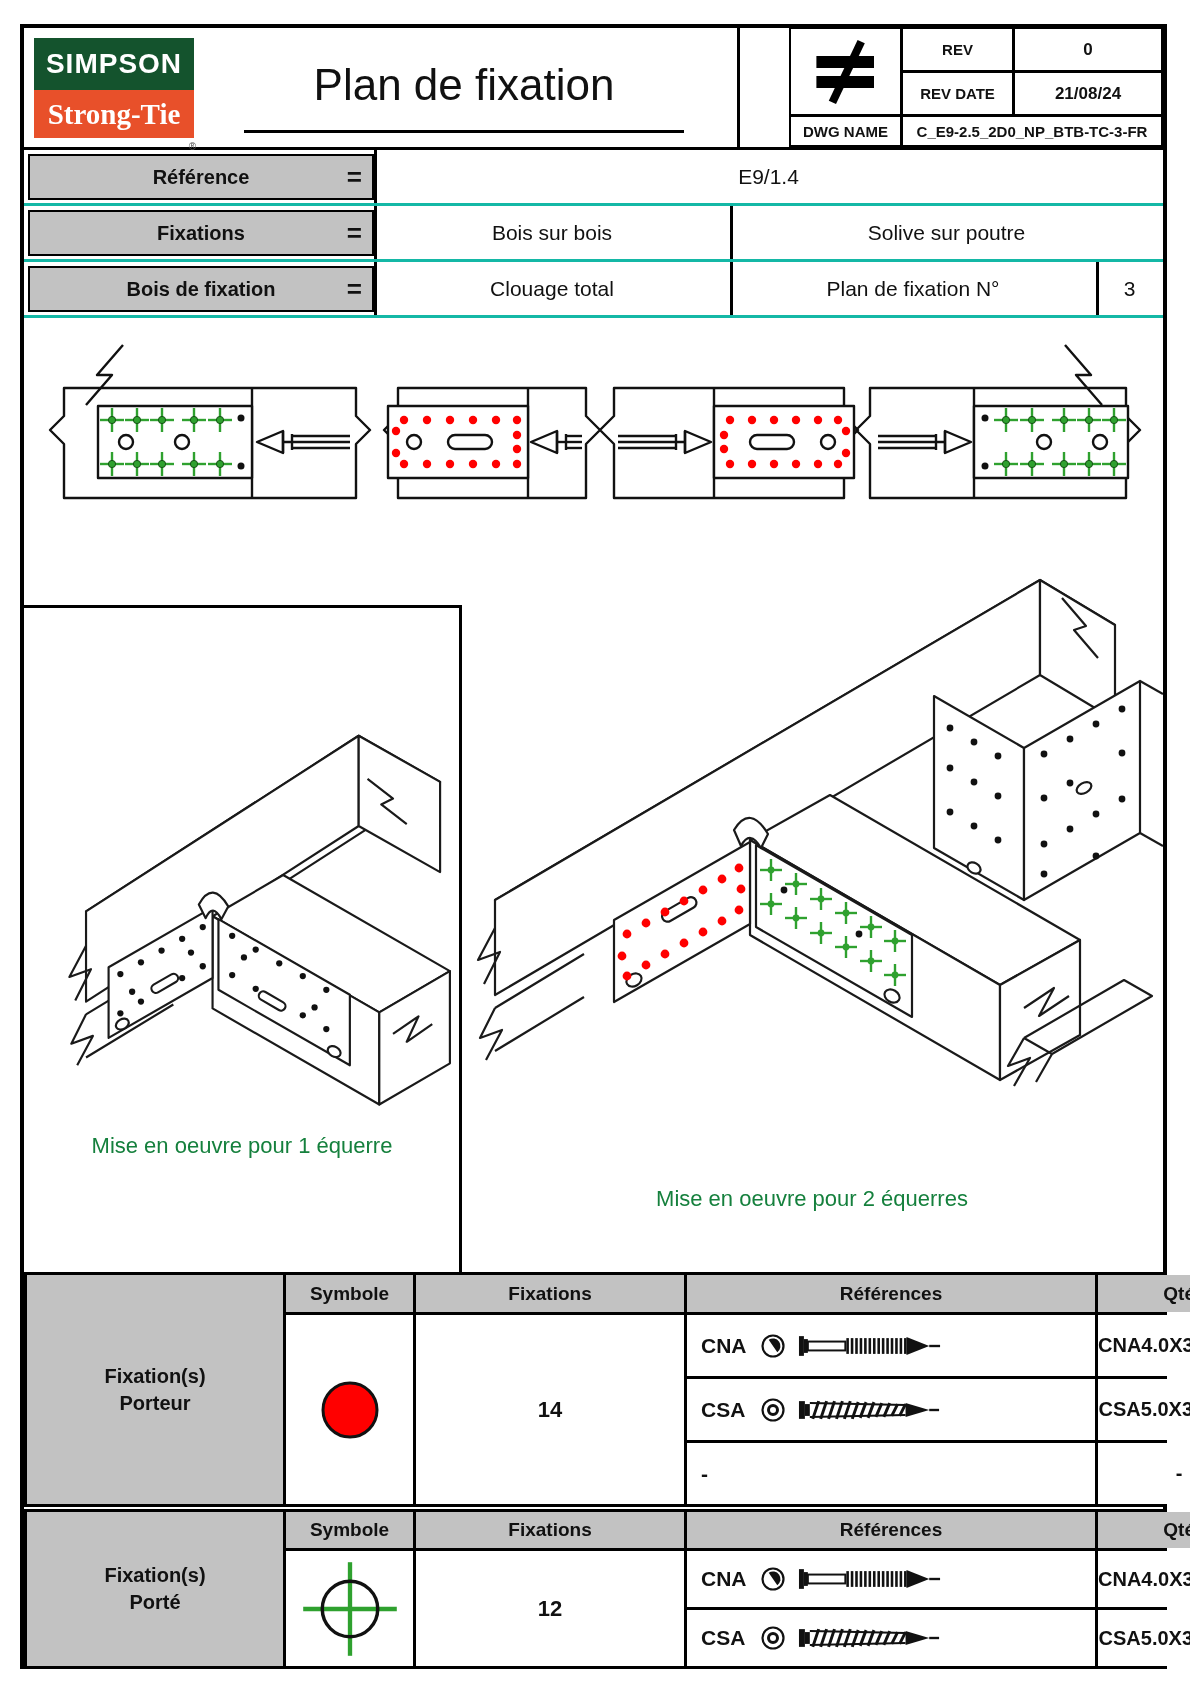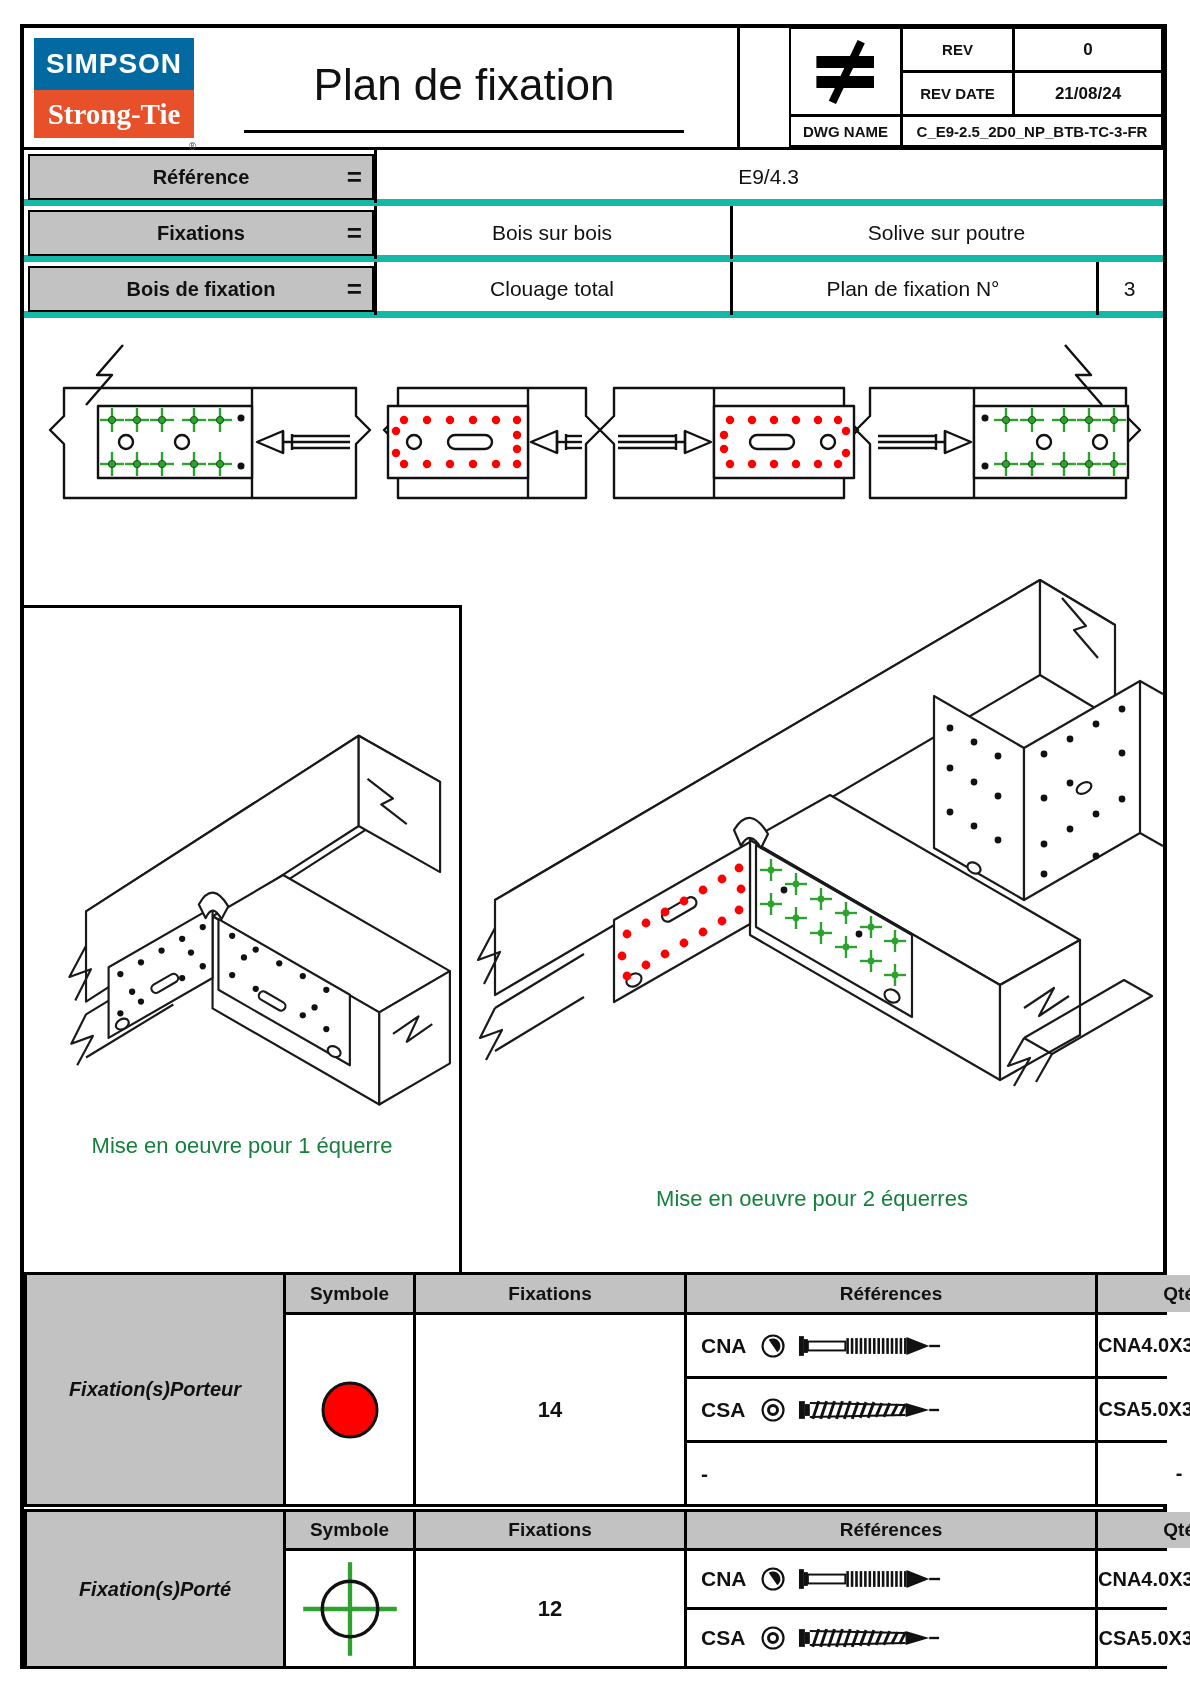--- a/index.html
+++ b/index.html
@@ -4,38 +4,38 @@
 <style>
   * { box-sizing: border-box; margin: 0; padding: 0; }
   html,body { width:1190px; background:#fff; font-family:"Liberation Sans", sans-serif; color:#111; }
   .page { position:relative; width:1190px; height:1682px; background:#fff; overflow:hidden; }
   .frame { position:absolute; left:20px; top:24px; width:1147px; height:1645px; border:4px solid #000; }
   .inner { position:absolute; inset:0; }
 
   
   .header { position:absolute; left:0; top:0; width:1139px; height:122px; border-bottom:3px solid #000; }
   .logo { position:absolute; left:10px; top:10px; width:160px; height:100px; }
-  .logo-top { height:52px; background:#0369a1; color:#fff; display:flex; align-items:center; justify-content:center;
+  .logo-top { height:52px; background:#14532d; color:#fff; display:flex; align-items:center; justify-content:center;
               font-weight:bold; font-size:28px; letter-spacing:1px; }
   .logo-bottom { height:48px; background:#E8502A; color:#fff; display:flex; align-items:center; justify-content:center;
               font-family:"Liberation Serif", serif; font-weight:bold; font-size:29px; }
   .logo-reg { position:absolute; right:-2px; bottom:-14px; font-size:10px; color:#555; }
   .doc-title { position:absolute; left:220px; top:32px; width:440px; text-align:center; font-size:44px;
                border-bottom:3px solid #000; padding-bottom:20px; }
   .header-divider { position:absolute; left:713px; top:0; height:119px; border-left:3px solid #000; }
   .title-block { position:absolute; left:766px; top:0; width:373px; height:119px; display:grid;
                  grid-template-columns:112px 112px 149px; grid-template-rows:44px 44px 31px; }
   .tb-cell { border:2px solid #000; display:flex; align-items:center; justify-content:center;
              font-weight:bold; font-size:15px; margin:-1px 0 0 -1px; background:#fff; }
   .tb-sym { grid-row:1/3; grid-column:1; }
   .tb-val { font-size:17px; }
   .tb-dwgval { grid-column:2/4; font-size:15px; letter-spacing:0; }
 
   
-  .info-row { position:absolute; left:0; width:1139px; height:56px; border-bottom:7px solid #14b8a6;text-align:right; }
+  .info-row { position:absolute; left:0; width:1139px; height:56px; border-bottom:3px solid #14b8a6;text-align:right; }
   .info-label { position:absolute; left:4px; top:4px; width:346px; height:46px; background:#C2C2C2;
                 border:2px solid #000; display:flex; align-items:center; justify-content:center;
                 font-weight:bold; font-size:20px; }
   .eq { position:absolute; right:10px; top:50%; transform:translateY(-50%); font-weight:bold; font-size:26px; }
   .vdiv { position:absolute; top:0; height:53px; border-left:3px solid #000; }
   .info-val { position:absolute; top:0; height:53px; display:flex; align-items:center; justify-content:center; font-size:21px; }
 
   
   .plan-band { position:absolute; left:0; top:315px; width:1139px; height:210px; }
   .left-box { position:absolute; left:0; top:577px; width:438px; height:667px;
@@ -46,21 +46,21 @@
   .caption-right { position:absolute; left:438px; top:1158px; width:700px; text-align:center; }
   .iso-right { position:absolute; left:440px; top:540px; width:699px; height:608px; }
 
   
   .lt { position:absolute; left:0; width:1139px; display:grid; background:#000; border:3px solid #000;
         grid-template-columns:256px 127px 268px 408px 1fr; gap:3px; }
   .lt1 { top:1244px; grid-template-rows:37px 61px 61px 61px; }
   .lt2 { top:1481px; grid-template-rows:36px 56px 56px; }
   .cell { background:#fff; display:flex; align-items:center; justify-content:center; }
   .hcell { background:#C2C2C2; font-weight:bold; font-size:19px; }
-  .labcell { background:#C2C2C2; font-weight:bold; font-size:20px; flex-direction:row; line-height:1.35;font-style:italic; }
+  .labcell { background:#C2C2C2; font-weight:bold; font-size:20px; flex-direction:column; line-height:1.35; }
   .rowlab { grid-row:1/5; }
   .rowlab2 { grid-row:1/4; }
   .symspan1 { grid-row:2/5; }
   .symspan2 { grid-row:2/4; }
   .fixcell { justify-content:flex-start; padding-left:14px; gap:11px; }
   .fixcode { font-weight:bold; font-size:21px; min-width:48px; }
   .refcell { font-weight:bold; font-size:20px; }
   .qtycell { font-weight:bold; font-size:22px; }
   svg { display:block; }
 </style>
@@ -95,21 +95,21 @@
       <div class="tb-cell tb-dwgval">C_E9-2.5_2D0_NP_BTB-TC-3-FR</div>
     </div>
   </div>
 
   <div class="info-row" style="top:122px;">
     <div class="info-label">
       <span>Référence</span>
       <span class="eq">=</span>
     </div>
     <div class="vdiv" style="left:350px;"></div>
-    <div class="info-val" style="left:350px; width:789px;">E9/4.3</div>
+    <div class="info-val" style="left:350px; width:789px;">E9/1.4</div>
   </div>
   <div class="info-row" style="top:178px;">
     <div class="info-label">
       <span>Fixations</span>
       <span class="eq">=</span>
     </div>
     <div class="vdiv" style="left:350px;"></div>
     <div class="vdiv" style="left:706px;"></div>
     <div class="info-val" style="left:350px; width:356px;">Bois sur bois</div>
     <div class="info-val" style="left:706px; width:433px;">Solive sur poutre</div>

